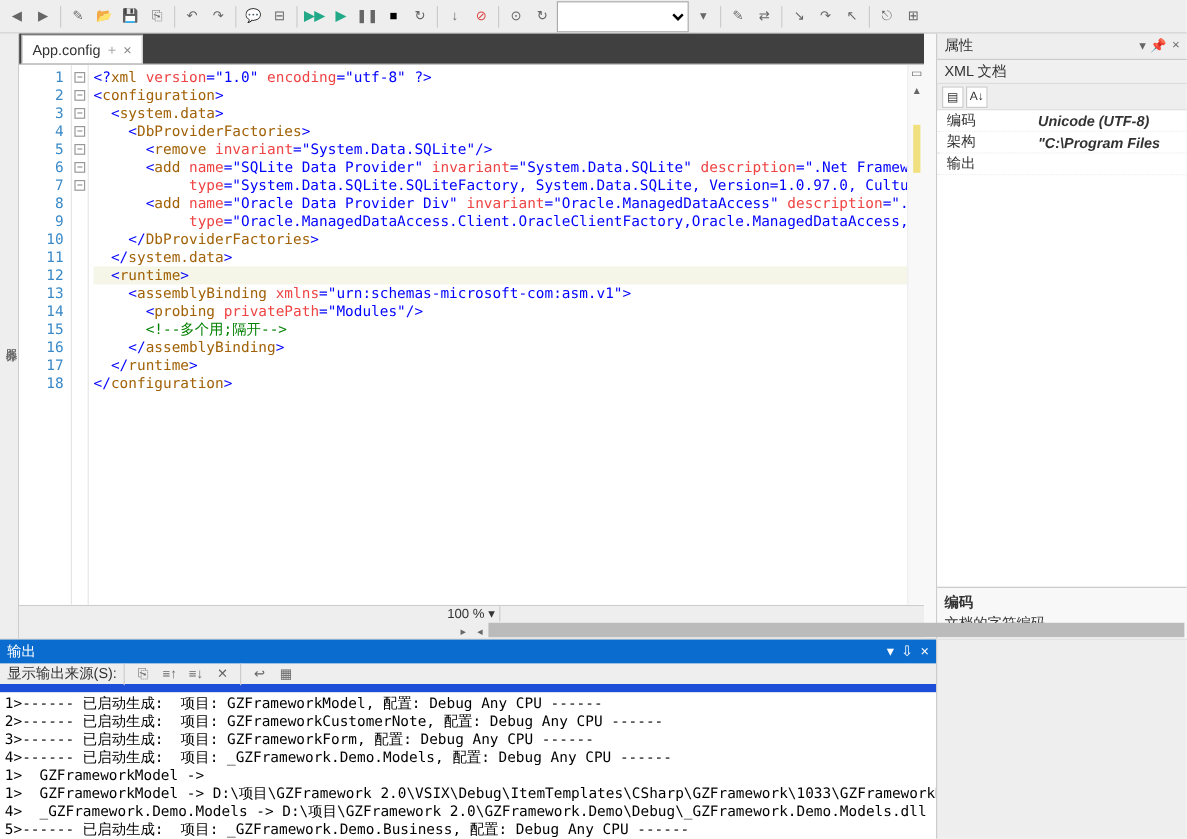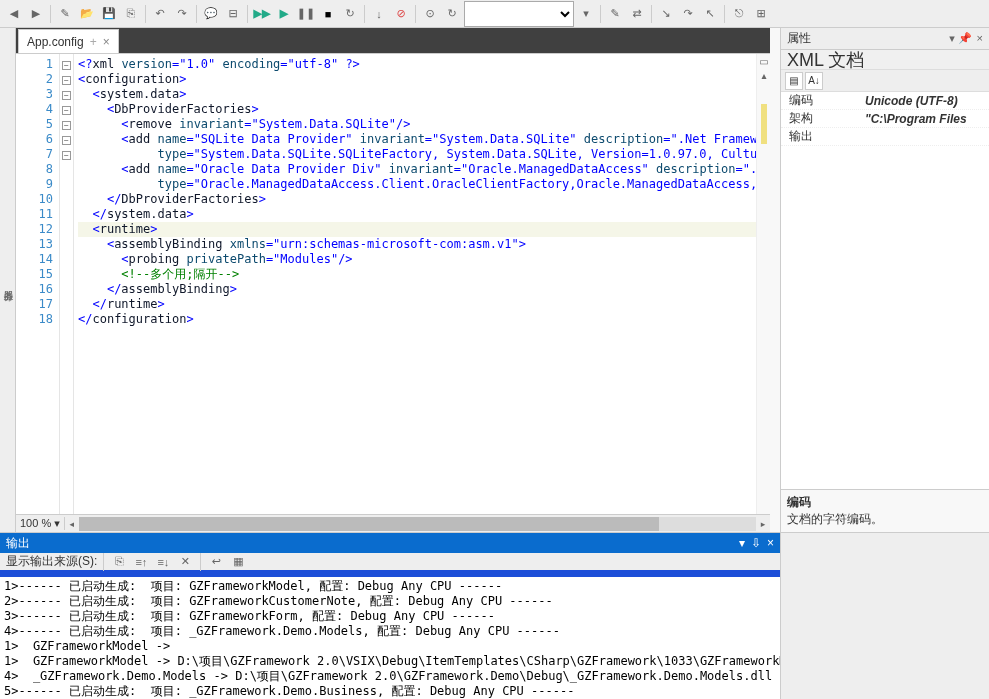--- a/index.html
+++ b/index.html
@@ -20,38 +20,38 @@
   .tab .dot { color:#aaa; }
   .tab .close { color:#888; cursor:pointer; }
   .code-wrap { flex:1; display:flex; background:#fff; overflow:hidden; position:relative; }
   .gutter { width:44px; border-right:1px solid #e5e5e5; background:#fff; font-family:Consolas,monospace; font-size:12px; color:#3a8ac8; text-align:right; padding:3px 6px 0 0; line-height:15px; }
   .foldcol { width:14px; border-right:1px solid #e5e5e5; font-family:Consolas,monospace; font-size:10px; color:#888; padding-top:3px; line-height:15px; text-align:center; }
   .foldbox { display:inline-block; width:9px; height:9px; border:1px solid #999; font-size:8px; line-height:7px; text-align:center; cursor:pointer; color:#666; }
   .code { flex:1; font-family:Consolas,monospace; font-size:12px; line-height:15px; padding:3px 0 0 4px; white-space:pre; overflow:hidden; color:#000; }
   .code .ln { display:block; height:15px; }
   .code .ln.hl { background:#f5f6e8; }
   .c-blue { color:#0000ff; }
-  .c-brown { color:#0f172a; }
-  .c-attr { color:#0c4a6e; }
+  .c-brown { color:#a16207; }
+  .c-attr { color:#ef4444; }
   .c-green { color:#008000; }
   .code-nav { position:absolute; right:0; top:0; width:14px; height:100%; background:#f8f8f8; border-left:1px solid #eee; }
   .code-nav .navbtn { width:14px; height:14px; display:flex; align-items:center; justify-content:center; font-size:10px; color:#666; cursor:pointer; }
   .code-nav .marker-y { position:absolute; top:50px; width:6px; height:40px; left:4px; background:#f0e080; }
-  .zoom-row { height:18px; border-top:1px solid #ccc; background:#eee; display:flex; align-items:center; font-size:11px; }
+  .zoom-row { height:28px; border-top:1px solid #ccc; background:#eee; display:flex; align-items:center; font-size:11px;flex-direction:column; }
   .zoom-dd { padding:0 4px; border-right:1px solid #ccc; }
   .hscroll { flex:1; position:relative; height:16px; }
   .hscroll .track { position:absolute; left:14px; right:14px; top:1px; bottom:1px; background:#ddd; }
   .hscroll .thumb { position:absolute; top:1px; bottom:1px; left:14px; width:580px; background:#bbb; }
   .hscroll .arr { position:absolute; top:0; width:14px; height:16px; display:flex; align-items:center; justify-content:center; font-size:9px; color:#666; cursor:pointer; }
   .hscroll .arr.l { left:0; } .hscroll .arr.r { right:0; }
   .right-panel { width:209px; border-left:1px solid #ccc; background:#eee; display:flex; flex-direction:column;margin-left:10px; }
   .rp-title { height:22px; display:flex; align-items:center; padding:0 6px; font-size:12px; border-bottom:1px solid #ccc; justify-content:space-between; }
   .rp-title .btns { display:flex; gap:4px; }
   .rp-title .btns span { cursor:pointer; color:#666; font-size:11px; }
-  .rp-sub { height:20px; display:flex; align-items:center; padding:0 6px; font-size:18px; background:#f0f0f0; border-bottom:1px solid #ddd; }
+  .rp-sub { height:20px; display:flex; align-items:center; padding:0 6px; font-size:12px; background:#f0f0f0; border-bottom:1px solid #ddd; }
   .rp-tool { height:22px; display:flex; align-items:center; padding:0 4px; gap:2px; border-bottom:1px solid #ddd; }
   .rp-tool .tbtn { width:18px; height:18px; border:1px solid #ccc; background:#fff; display:flex; align-items:center; justify-content:center; font-size:10px; cursor:pointer; }
   .rp-grid { flex:1; font-size:12px; background:#fff; }
   .rp-row { display:flex; height:18px; align-items:center; border-bottom:1px dotted #eee; }
   .rp-row .k { width:80px; padding-left:8px; color:#333; }
   .rp-row .v { flex:1; padding-left:4px; font-weight:bold; overflow:hidden; white-space:nowrap;font-style:italic; }
   .rp-help { border-top:1px solid #ccc; padding:4px 6px; font-size:12px; background:#f8f8f8; }
   .rp-help .hk { font-weight:bold; }
   .output-panel { height:167px; border-top:1px solid #ccc; display:flex; }
   .out-left { flex:1; display:flex; flex-direction:column; min-width:0; }

